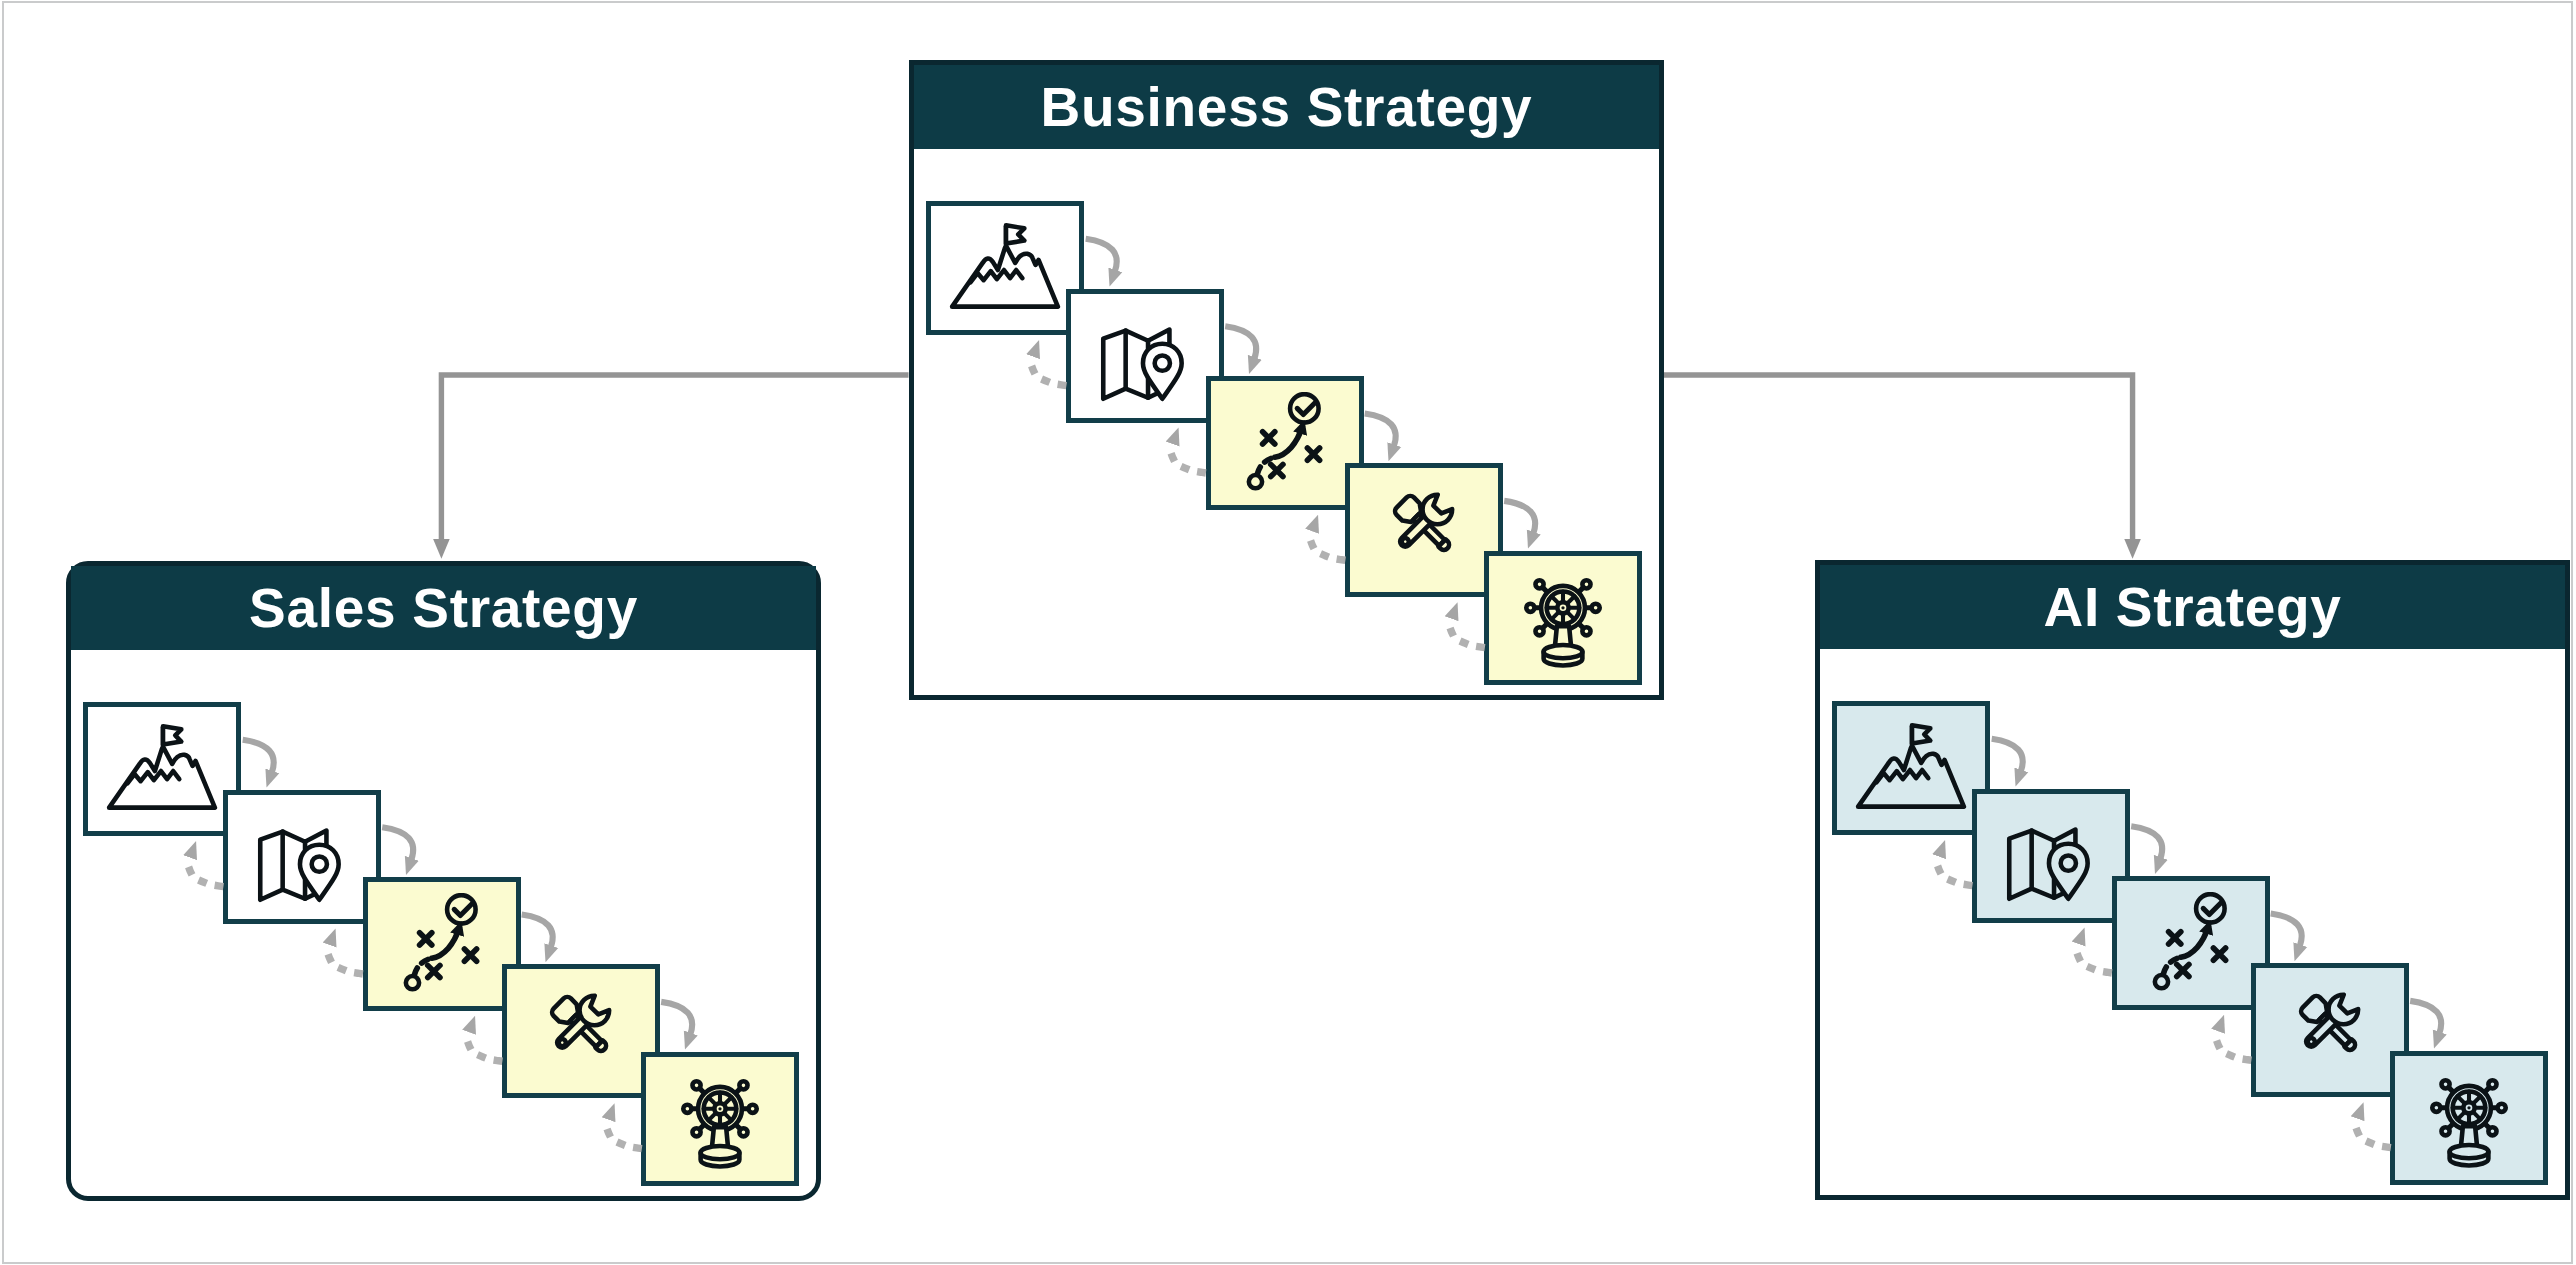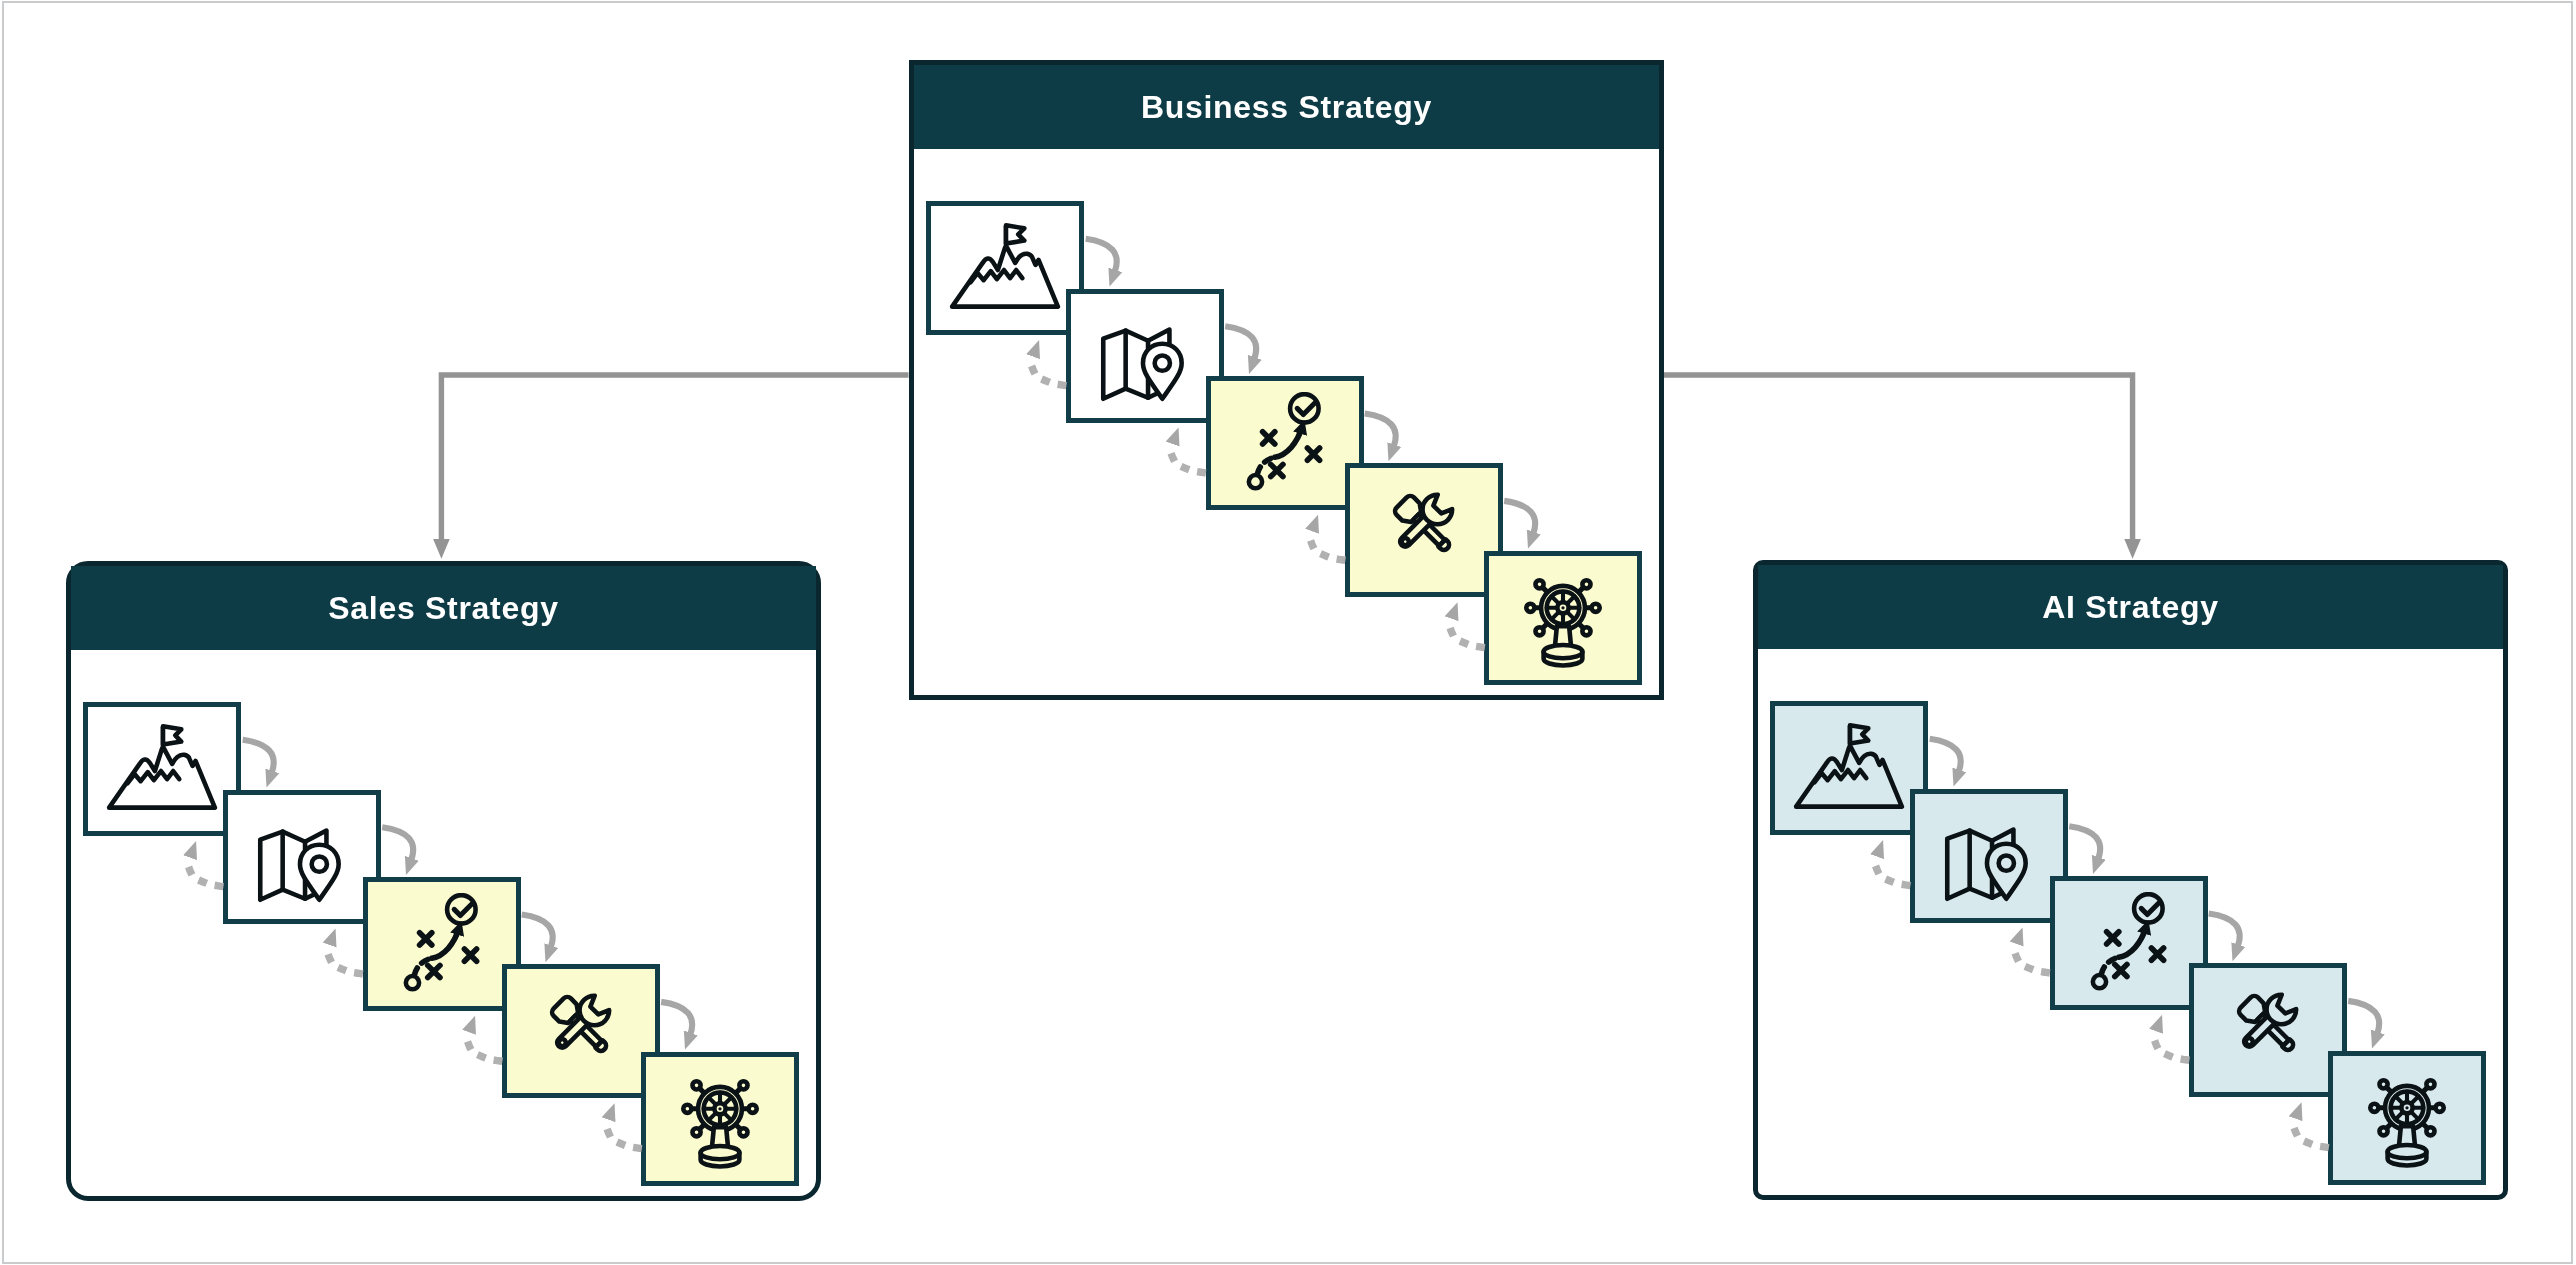--- a/index.html
+++ b/index.html
@@ -7,24 +7,24 @@
     width:2576px;height:1266px;position:relative;overflow:hidden;
     background:#ffffff;font-family:"Liberation Sans",sans-serif;
   }
   .frame{position:absolute;left:2px;top:1.4px;right:2.7px;bottom:2px;
     border:2px solid #cacbcc;pointer-events:none;}
   #connector-layer{position:absolute;left:0;top:0;width:2576px;height:1266px;}
   .sbox{position:absolute;width:755px;height:640px;box-sizing:border-box;
     border:5.4px solid #0a2730;background:#ffffff;}
   #box-business{left:909px;top:60px;}
   #box-sales{left:66px;top:561px;border-radius:22px;}
-  #box-ai{left:1753px;top:560px;border-radius:10px;}
+  #box-ai{left:1815px;top:560px;}
   .sbox-header{height:84px;background:#0d3b46;display:flex;align-items:center;
     justify-content:center;}
-  .sbox-title{color:#ffffff;font-size:32px;font-weight:700;letter-spacing:0.7px;text-align:right;}
+  .sbox-title{color:#ffffff;font-size:55px;font-weight:700;letter-spacing:0.7px;text-align:right;}
   .cascade{position:absolute;left:-5.4px;top:-5.4px;width:755px;height:640px;}
   .tile{position:absolute;width:158px;height:134px;box-sizing:border-box;
     border:5.4px solid #123e49;display:flex;align-items:center;justify-content:center;}
   .tile svg{display:block;}
   .arrow-net{position:absolute;left:0;top:0;pointer-events:none;}
 </style>
 </head>
 <body>
 
 <div class="frame"></div>

